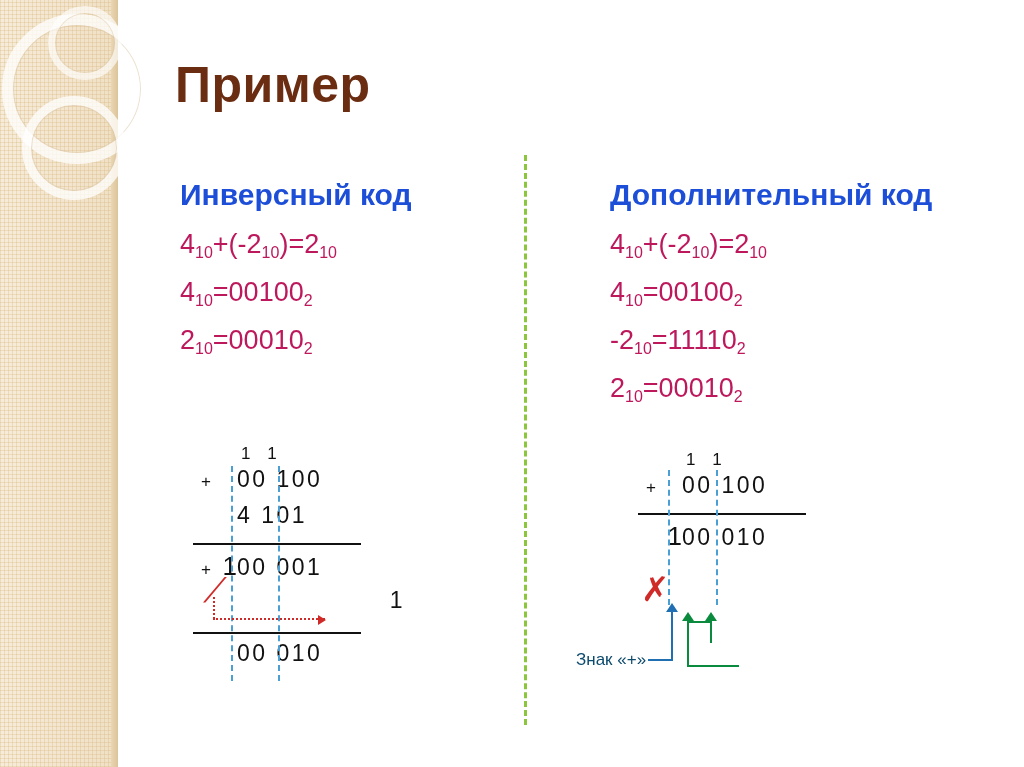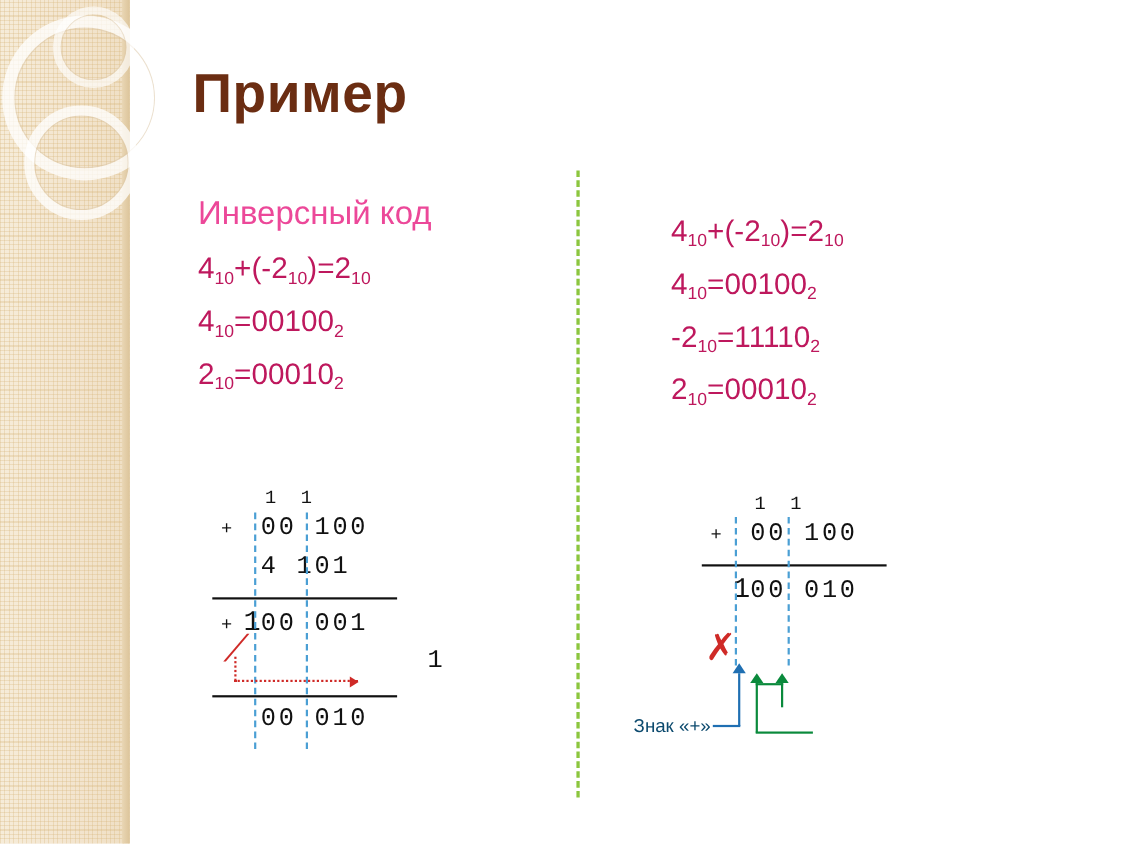--- a/index.html
+++ b/index.html
@@ -64,43 +64,44 @@
     border-left: 3px dashed #8cc63e;
   }
 
   
   .col { position: absolute; top: 178px; }
   .col-left  { left: 180px; }
   .col-right { left: 610px; }
 
   .col-head {
     font-size: 30px;
-    color: #ec4899;
+    color: #1d4ed8;
     margin-bottom: 16px;
     white-space: nowrap;
+    font-weight: bold;
   }
   .eq {
     font-size: 27px;
     color: #be185d;
     margin-top: 17px;
     white-space: nowrap;
   }
   .eq sub {
     font-size: 16px;
     vertical-align: baseline;
     position: relative;
     top: 5px;
   }
 
   
   .calc {
     position: absolute;
     font-size: 26px;
     color: #111;
-    font-family: Liberation Mono, monospace;
+    font-family: Liberation Sans, sans-serif;
   }
   .calc-left  { left: 185px; top: 444px; }
   .calc-right { left: 630px; top: 450px; }
 
   .carry-row {
     font-size: 17px;
     letter-spacing: 6px;
     color: #111;
     height: 22px;
     margin-left: 56px;
@@ -273,20 +274,21 @@
     </div>
   </div>
 
   <div class="vline" style="left:231px; top:466px; height:215px;"></div>
   <div class="vline" style="left:278px; top:466px; height:215px;"></div>
   <div class="red-down" style="left:213px; top:597px; height:22px;"></div>
   <div class="red-arrow" style="left:213px; top:618px; width:112px;"></div>
   <div class="red-strike" style="left:203px; top:573px;">⟋</div>
 
   <div class="col col-right">
+    <div class="col-head">Дополнительный код</div>
 
     <div class="eq">
       <span>4</span><sub>10</sub><span>+(-2</span><sub>10</sub><span>)=2</span><sub>10</sub>
     </div>
 
     <div class="eq">
       <span>4</span><sub>10</sub><span>=00100</span><sub>2</sub>
     </div>
 
     <div class="eq">

